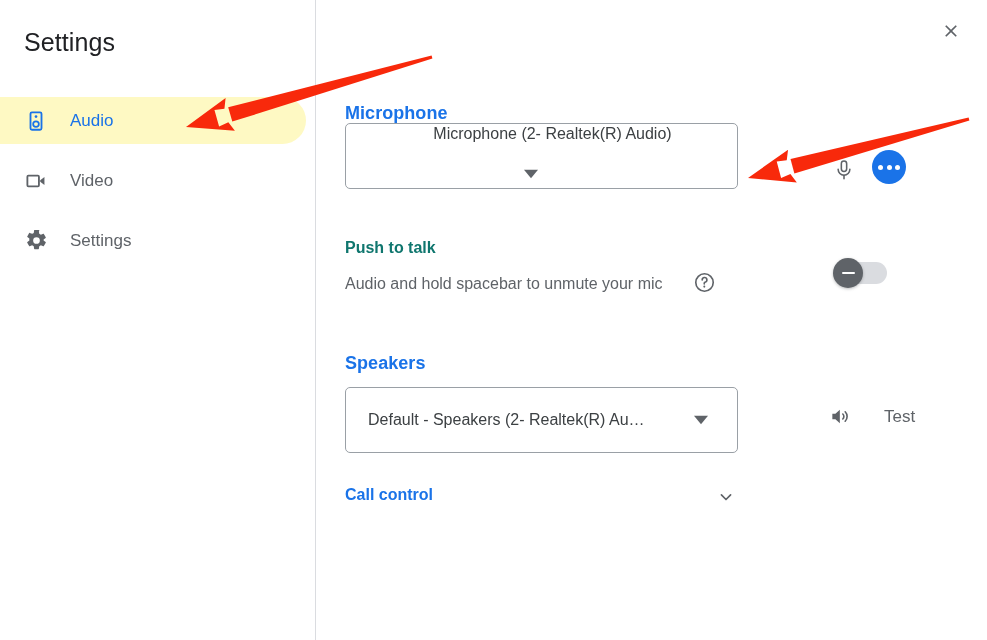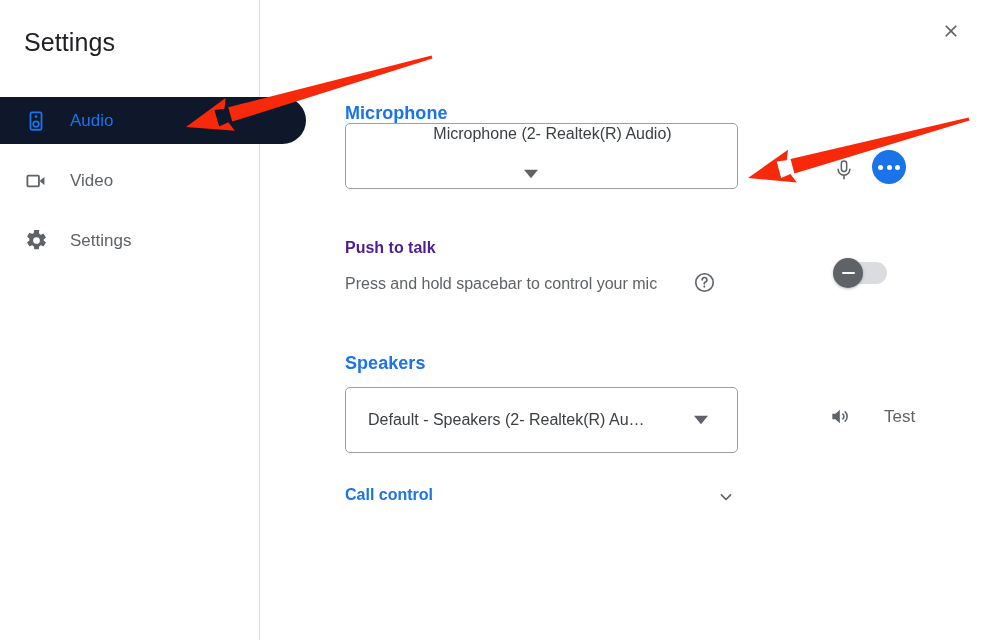--- a/index.html
+++ b/index.html
@@ -21,21 +21,21 @@
     position: absolute;
     inset: 0;
     background: #ffffff;
   }
 
   
   #sidebar {
     position: absolute;
     left: 0;
     top: 0;
-    width: 260px;
+    width: 316px;
     height: 640px;
     border-right: 1px solid #dadce0;
     box-sizing: border-box;
     background: #ffffff;
   }
   #page-title {
     position: absolute;
     left: 24px;
     top: 26px;
     font-size: 25px;
@@ -55,21 +55,21 @@
     align-items: center;
     height: 47px;
     padding-left: 24px;
     box-sizing: border-box;
     border-top-right-radius: 24px;
     border-bottom-right-radius: 24px;
     cursor: pointer;
     margin-bottom: 13px;
   }
   .nav-item.active {
-    background: #0f172a;
+    background: #fef9c3;
   }
   .nav-icon {
     width: 24px;
     height: 24px;
     display: inline-flex;
     align-items: center;
     justify-content: center;
     flex: 0 0 24px;
   }
   .nav-label {
@@ -198,21 +198,21 @@
     line-height: 20px;
   }
 
   
   #push-to-talk-title {
     position: absolute;
     left: 28px;
     top: 238px;
     font-size: 16px;
     font-weight: 700;
-    color: #4c1d95;
+    color: #0f766e;
     line-height: 20px;
     text-align: right;
   }
   #push-to-talk-desc {
     position: absolute;
     left: 28px;
     top: 270px;
     width: 330px;
     font-size: 16px;
     color: #5f6368;
@@ -374,21 +374,21 @@
 
     <div id="mic-more-button">
       <span style="display:flex;align-items:center;">
         <span class="dot"></span>
           <span class="dot"></span>
           <span class="dot"></span>
       </span>
     </div>
 
     <div id="push-to-talk-title">Push to talk</div>
-    <div id="push-to-talk-desc">Press and hold spacebar to control your mic</div>
+    <div id="push-to-talk-desc">Audio and hold spacebar to unmute your mic</div>
 
     <div id="push-to-talk-help-icon">
       <svg width="23" height="23" viewBox="0 0 24 24" aria-hidden="true">
         <circle cx="12" cy="12" r="9.1" fill="none" stroke="#5f6368" stroke-width="1.7"></circle>
         <path d="M9.6 9.3a2.45 2.45 0 1 1 2.9 2.4c-.55.13-.75.5-.75 1v.75" fill="none" stroke="#5f6368" stroke-width="1.7" stroke-linecap="round"></path>
         <circle cx="11.8" cy="16.3" r="1.05" fill="#5f6368"></circle>
       </svg>
     </div>
 
     <div id="push-to-talk-toggle">

